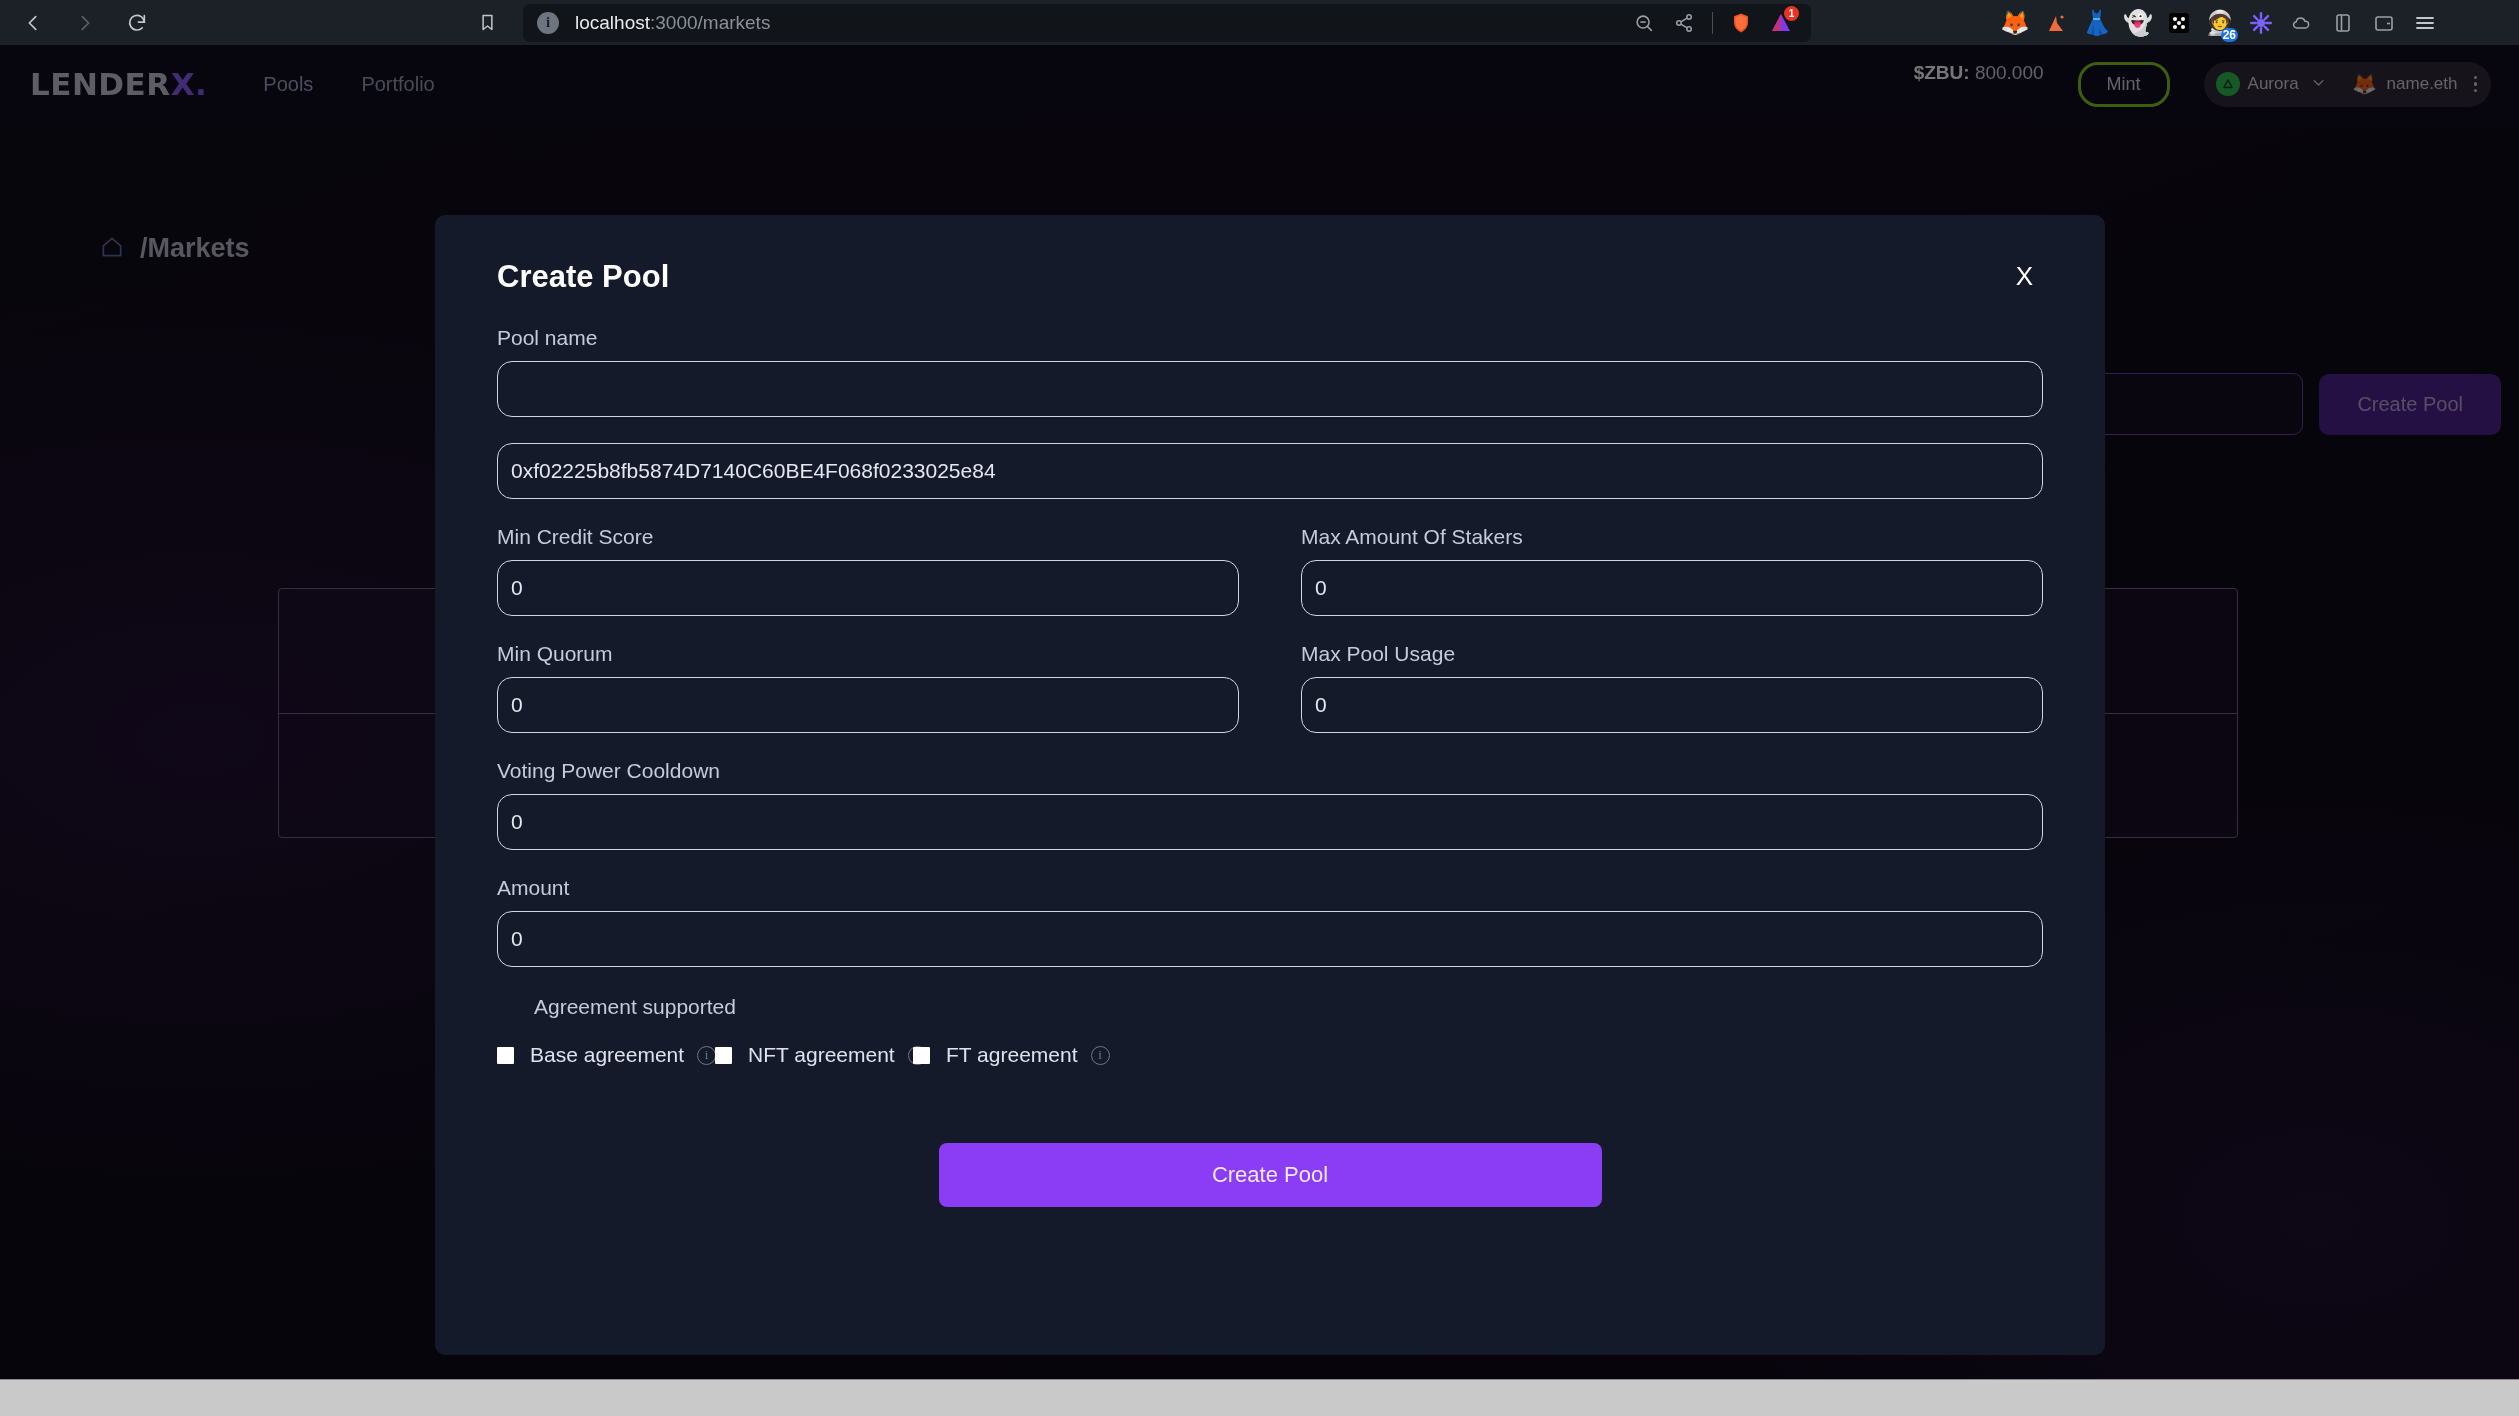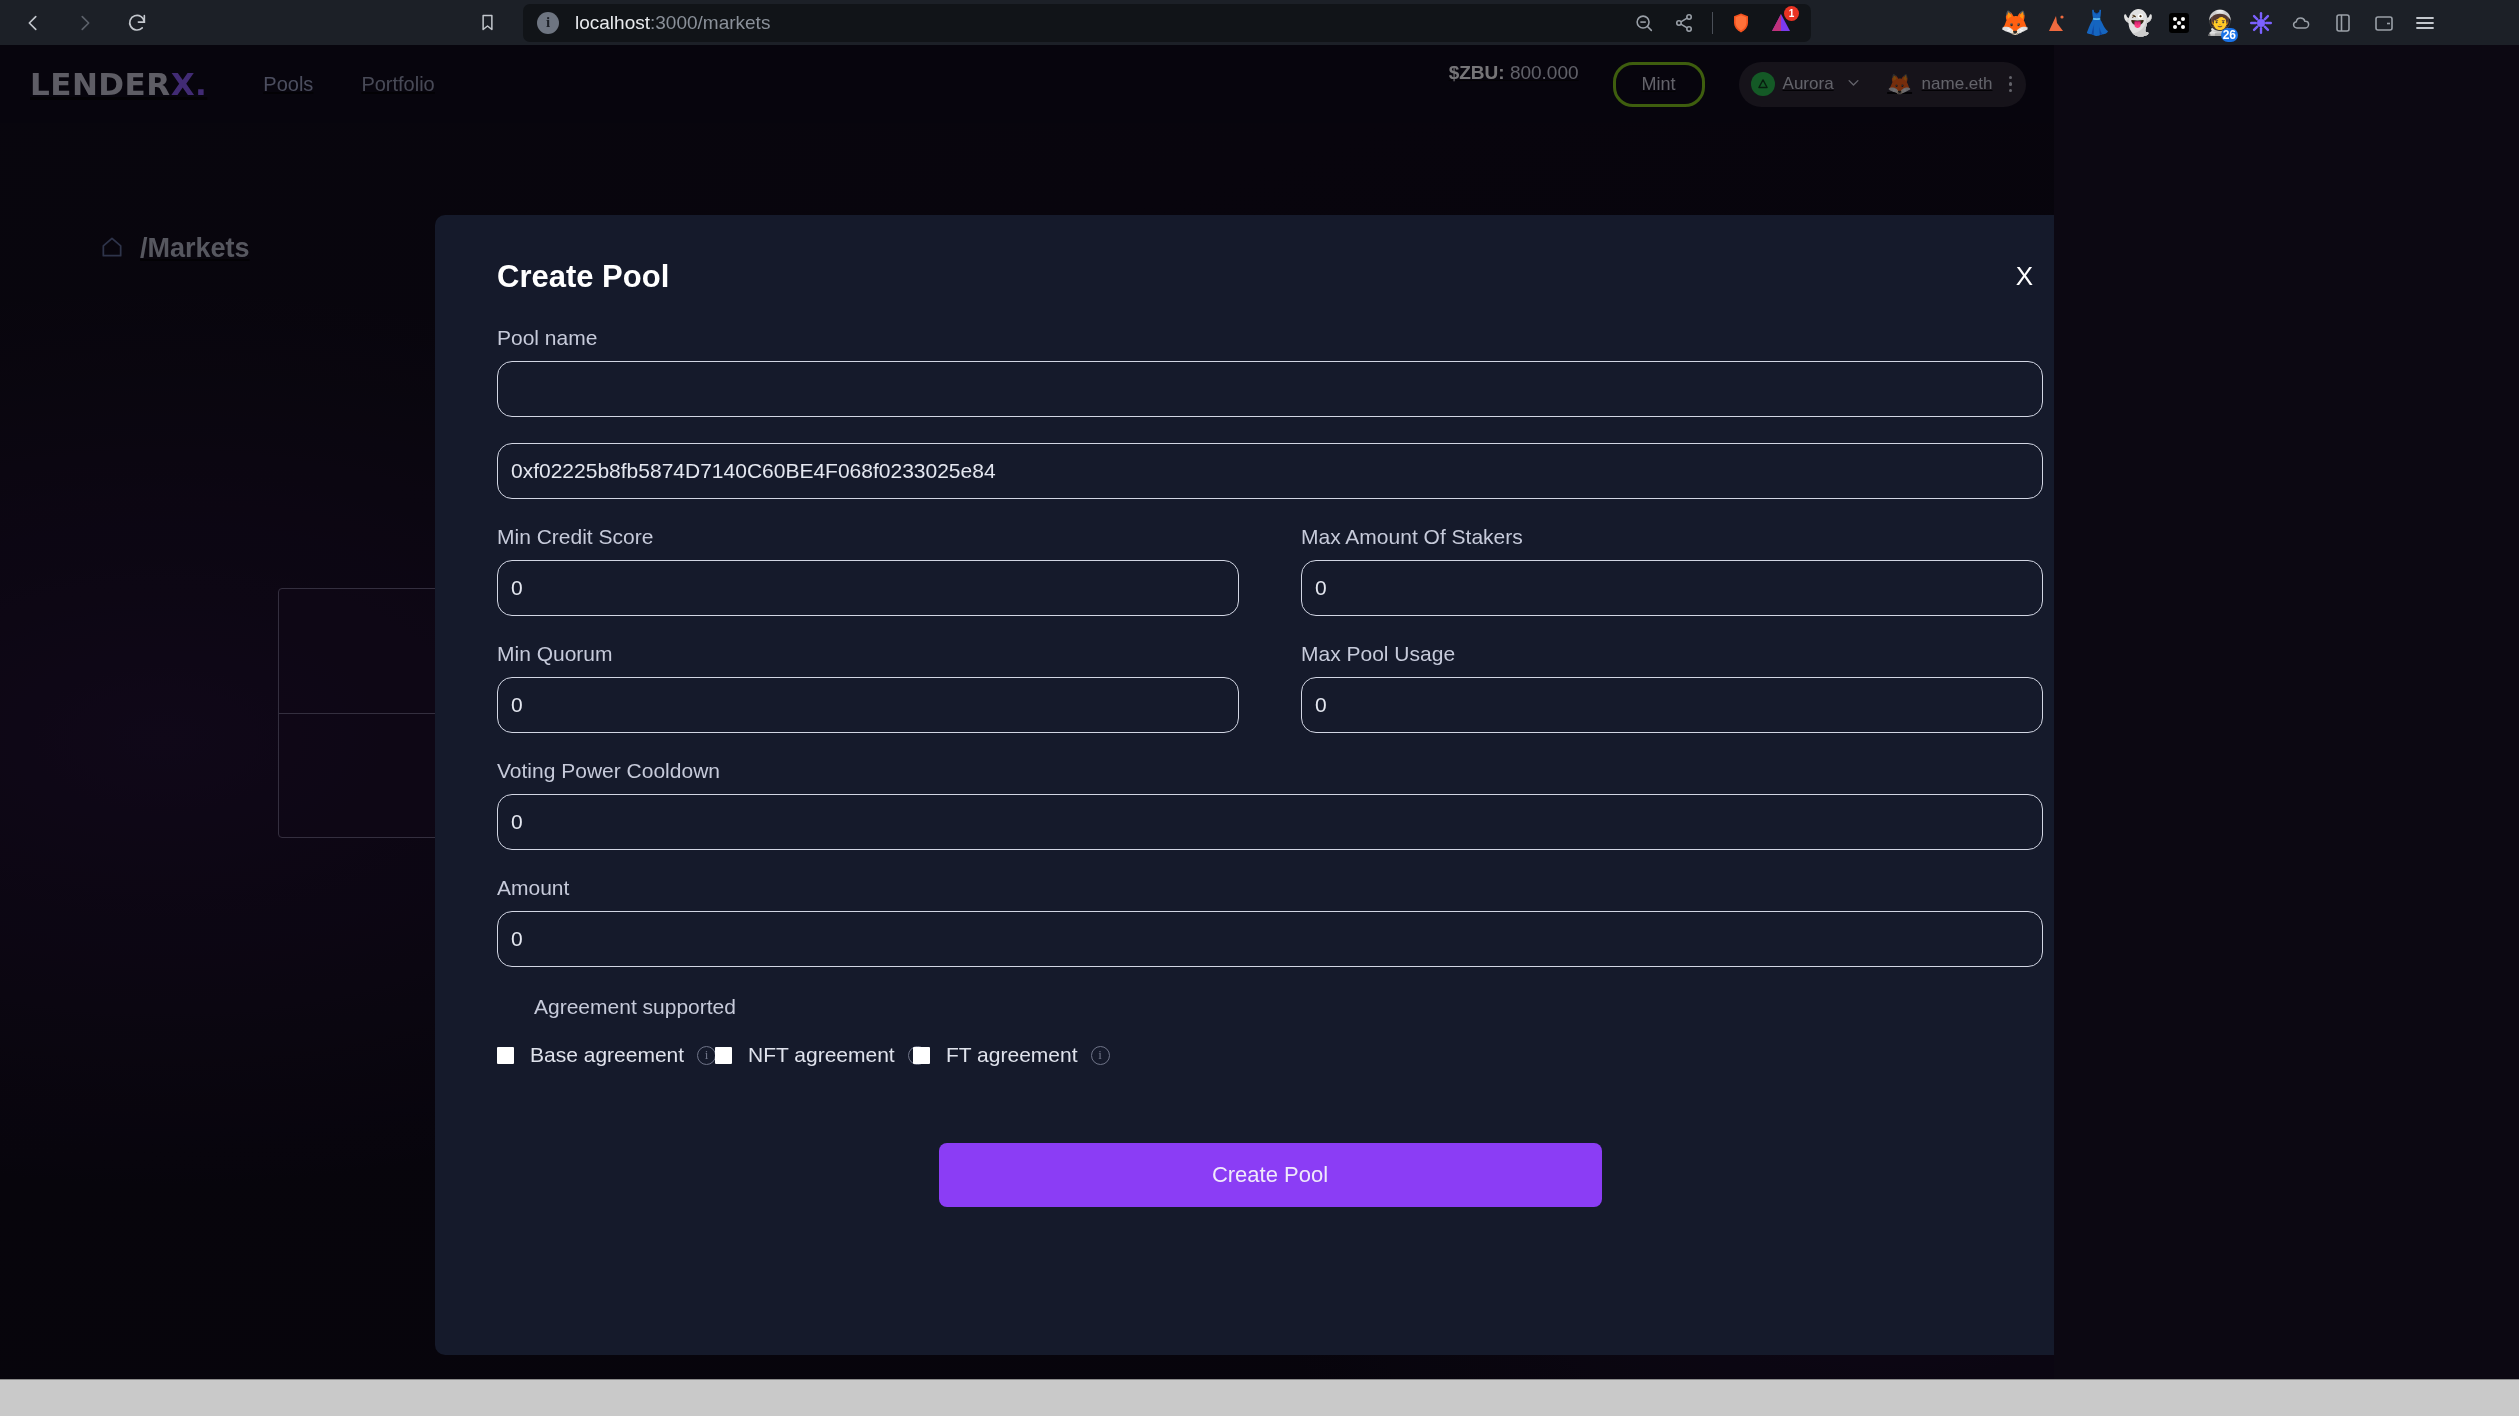--- a/index.html
+++ b/index.html
@@ -81,27 +81,26 @@
   .ext-count {
     position: absolute; bottom: 0px; right: 1px;
     background: #1a73e8; color: #fff;
     font-size: 12px; font-weight: bold;
     padding: 0 2px; border-radius: 7px; line-height: 14px;
   }
 
   
   .app {
     position: absolute; top: 45px; left: 0;
-    width: 2054px; height: 1334px;
+    width: 2519px; height: 1334px;
     background:
       radial-gradient(ellipse 1100px 620px at 8% 52%, #1d0e2b 0%, rgba(18,9,26,0) 72%),
       radial-gradient(ellipse 900px 600px at 92% 88%, #190d27 0%, rgba(14,8,20,0) 70%),
       linear-gradient(160deg, #0d0913 0%, #0b0711 55%, #0a0610 100%);
     overflow: hidden;
-    text-decoration: underline;
   }
   .app-header {
     height: 78px; width: 100%;
     background: #0b0812;
     display: flex; align-items: center;
     padding: 0 28px 0 30px;
     position: relative; z-index: 3;
   }
   .logo {
     font-size: 31px; font-weight: bold; letter-spacing: 0.5px;

